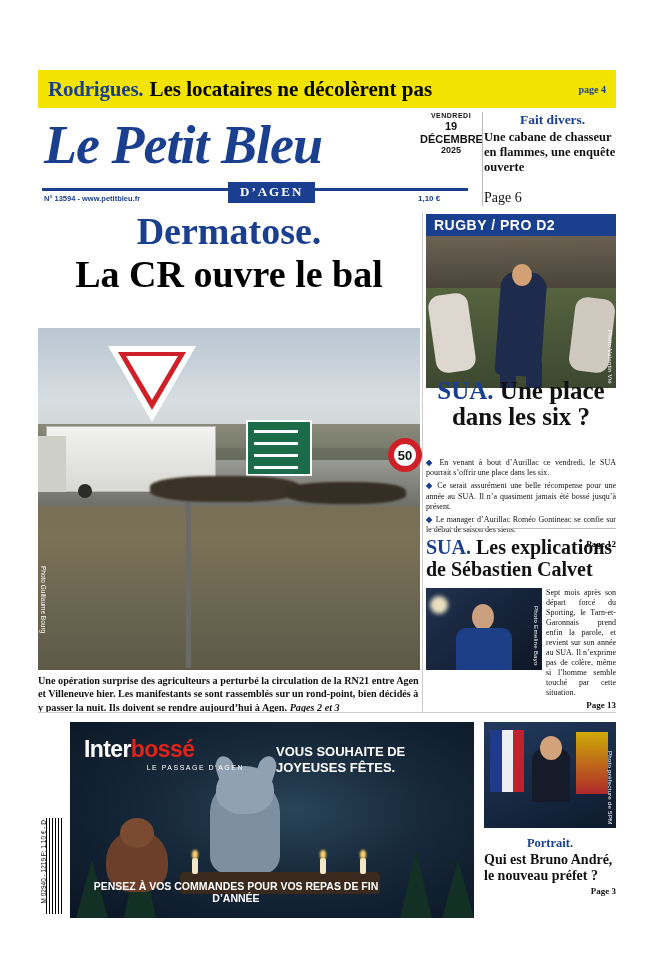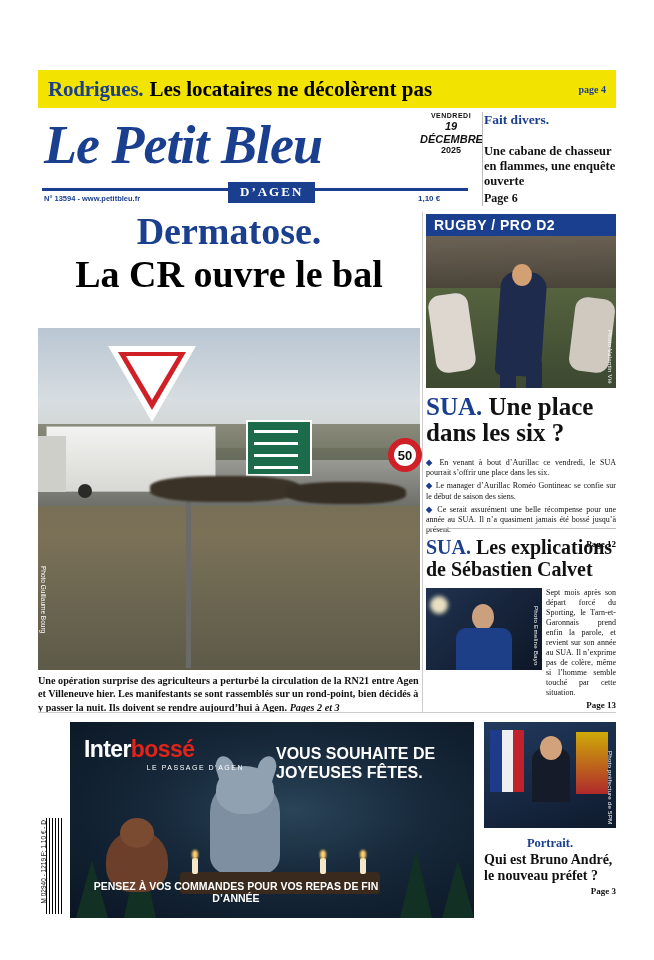--- a/index.html
+++ b/index.html
@@ -56,30 +56,30 @@
     position:absolute; left:380px; top:82px;
     font-size:8px; color:#1b3f8f; font-weight:bold;
     font-family:"Liberation Sans", sans-serif;
   }
   .dateblock {
     position:absolute; left:420px; top:112px; width:62px;
     text-align:center; line-height:1.15;
     font-family:"Liberation Sans", sans-serif;
   }
   .dateblock .d1 { font-size:7px; font-weight:bold; letter-spacing:.5px; }
-  .dateblock .d2 { font-size:11px; font-weight:bold;font-style:italic; }
+  .dateblock .d2 { font-size:11px; font-weight:bold; }
   .dateblock .d3 { font-size:9px; font-weight:bold; }
 
   
   .rail { position:absolute; left:484px; top:112px; width:132px; }
   .rail-left-rule { position:absolute; left:482px; top:112px; width:1px; height:94px; background:#bbb; }
 
-  .faitdivers .fd-title { color:#1b3f8f; font-weight:bold; font-size:13.5px; }
-  .faitdivers .fd-text { font-size:12.5px; font-weight:bold; line-height:1.18; margin-top:16px; }
-  .faitdivers .fd-page { font-size:12px; font-weight:bold; margin-top:3px; }
+  .faitdivers .fd-title { color:#1b3f8f; font-weight:bold; font-size:13.5px;margin-left:36px; }
+  .faitdivers .fd-text { font-size:12.5px; font-weight:bold; line-height:1.18; margin-top:2px; }
+  .faitdivers .fd-page { font-size:14px; font-weight:normal; margin-top:16px; }
 
   .rugby-band {
     position:absolute; left:426px; top:214px; width:190px; height:22px;
     background:#1b3f8f; color:#fff;
     font-family:"Liberation Sans", sans-serif;
     font-weight:bold; font-size:14px; letter-spacing:.5px;
     display:flex; align-items:center; padding-left:8px;
   }
   .rugby-photo {
     position:absolute; left:426px; top:236px; width:190px; height:152px;
@@ -117,21 +117,21 @@
   .rugby-photo .opp2 {
     position:absolute; left:146px; top:62px; width:40px; height:74px;
     background:#cfc9c0; border-radius:12px; transform:rotate(7deg);
   }
   .photo-credit-v {
     position:absolute; writing-mode:vertical-rl;
     font-size:6.2px; color:#fff; font-family:"Liberation Sans", sans-serif;
     letter-spacing:.2px;
   }
 
-  .sua1 { position:absolute; left:426px; top:394px; width:190px; }
+  .sua1 { position:absolute; left:426px; top:378px; width:190px;text-align:center; }
   .sua1 .l1 { font-size:25px; font-weight:bold; line-height:1.05; }
   .sua1 .l1 .blue { color:#1b3f8f; }
   .sua1 .l2 { font-size:25px; font-weight:bold; line-height:1.05; }
 
   .bullets { position:absolute; left:426px; top:458px; width:190px; font-size:8px; line-height:1.28; }
   .bullets p { margin:0 0 3px 0; text-align:justify; }
   .bullets .bdot { color:#1b3f8f; font-weight:bold; }
   .bullets .pg { text-align:right; font-weight:bold; font-size:9px; color:#000; }
 
   .hr-rail { position:absolute; left:426px; top:528px; width:190px; height:1px; background:#bbb; }
@@ -217,21 +217,21 @@
   .ad-sky { position:absolute; left:0; top:0; width:404px; height:196px;
     background:radial-gradient(ellipse at 55% 45%, #2a4458 0%, #16283a 45%, #0a1523 100%); }
   .ad-logo-box { position:absolute; left:14px; top:14px; width:160px; height:34px; }
   .ad-logo { font-family:"Liberation Sans", sans-serif; font-weight:bold;
     font-size:23px; color:#fff; letter-spacing:-.6px; }
   .ad-logo .red { color:#e2231a; }
   .ad-sub { font-family:"Liberation Sans", sans-serif; font-size:7px; color:#fff;
     letter-spacing:1.5px; text-align:right; width:160px; margin-top:1px; }
   .ad-head { position:absolute; left:206px; top:22px; width:186px;
     font-family:"Liberation Sans", sans-serif; font-weight:bold;
-    font-size:16px; color:#fff; line-height:1.2; }
+    font-size:13px; color:#fff; line-height:1.2; }
   .ad-foot { position:absolute; left:0; bottom:14px; width:332px; text-align:center;
     font-family:"Liberation Sans", sans-serif; font-weight:bold; font-size:10.5px; color:#fff; }
   .ad-wolf { position:absolute; left:140px; top:56px; width:70px; height:96px;
     background:#7d8fa0; border-radius:34px 34px 18px 18px; }
   .ad-wolf-head { position:absolute; left:146px; top:44px; width:58px; height:48px;
     background:#90a1b1; border-radius:50% 50% 44% 44%; }
   .ad-ear1 { position:absolute; left:146px; top:34px; width:18px; height:24px; background:#90a1b1; border-radius:50% 50% 0 0; transform:rotate(-18deg);}
   .ad-ear2 { position:absolute; left:188px; top:34px; width:18px; height:24px; background:#90a1b1; border-radius:50% 50% 0 0; transform:rotate(18deg);}
   .ad-bear { position:absolute; left:36px; top:108px; width:62px; height:62px;
     background:#6b3f2a; border-radius:50% 50% 40% 40%; }
@@ -323,22 +323,22 @@
   <div class="sua1">
     <div class="l1">
       <span class="blue">SUA.</span>
       <span>Une place</span>
     </div>
     <div class="l2">dans les six ?</div>
   </div>
 
   <div class="bullets">
     <p><span class="bdot">◆ </span><span>En venant à bout d’Aurillac ce vendredi, le SUA pourrait s’offrir une place dans les six.</span></p>
+    <p><span class="bdot">◆ </span><span>Ce serait assurément une belle récompense pour une année au SUA. Il n’a quasiment jamais été bossé jusqu’à présent.</span></p>
     <p><span class="bdot">◆ </span><span>Le manager d’Aurillac Roméo Gontineac se confie sur le début de saison des siens.</span></p>
-    <p><span class="bdot">◆ </span><span>Ce serait assurément une belle récompense pour une année au SUA. Il n’a quasiment jamais été bossé jusqu’à présent.</span></p>
     <div class="pg">Page 12</div>
   </div>
 
   <div class="hr-rail"></div>
 
   <div class="sua2">
     <div class="t1">
       <span class="blue">SUA.</span>
       <span>Les explications</span>
     </div>

